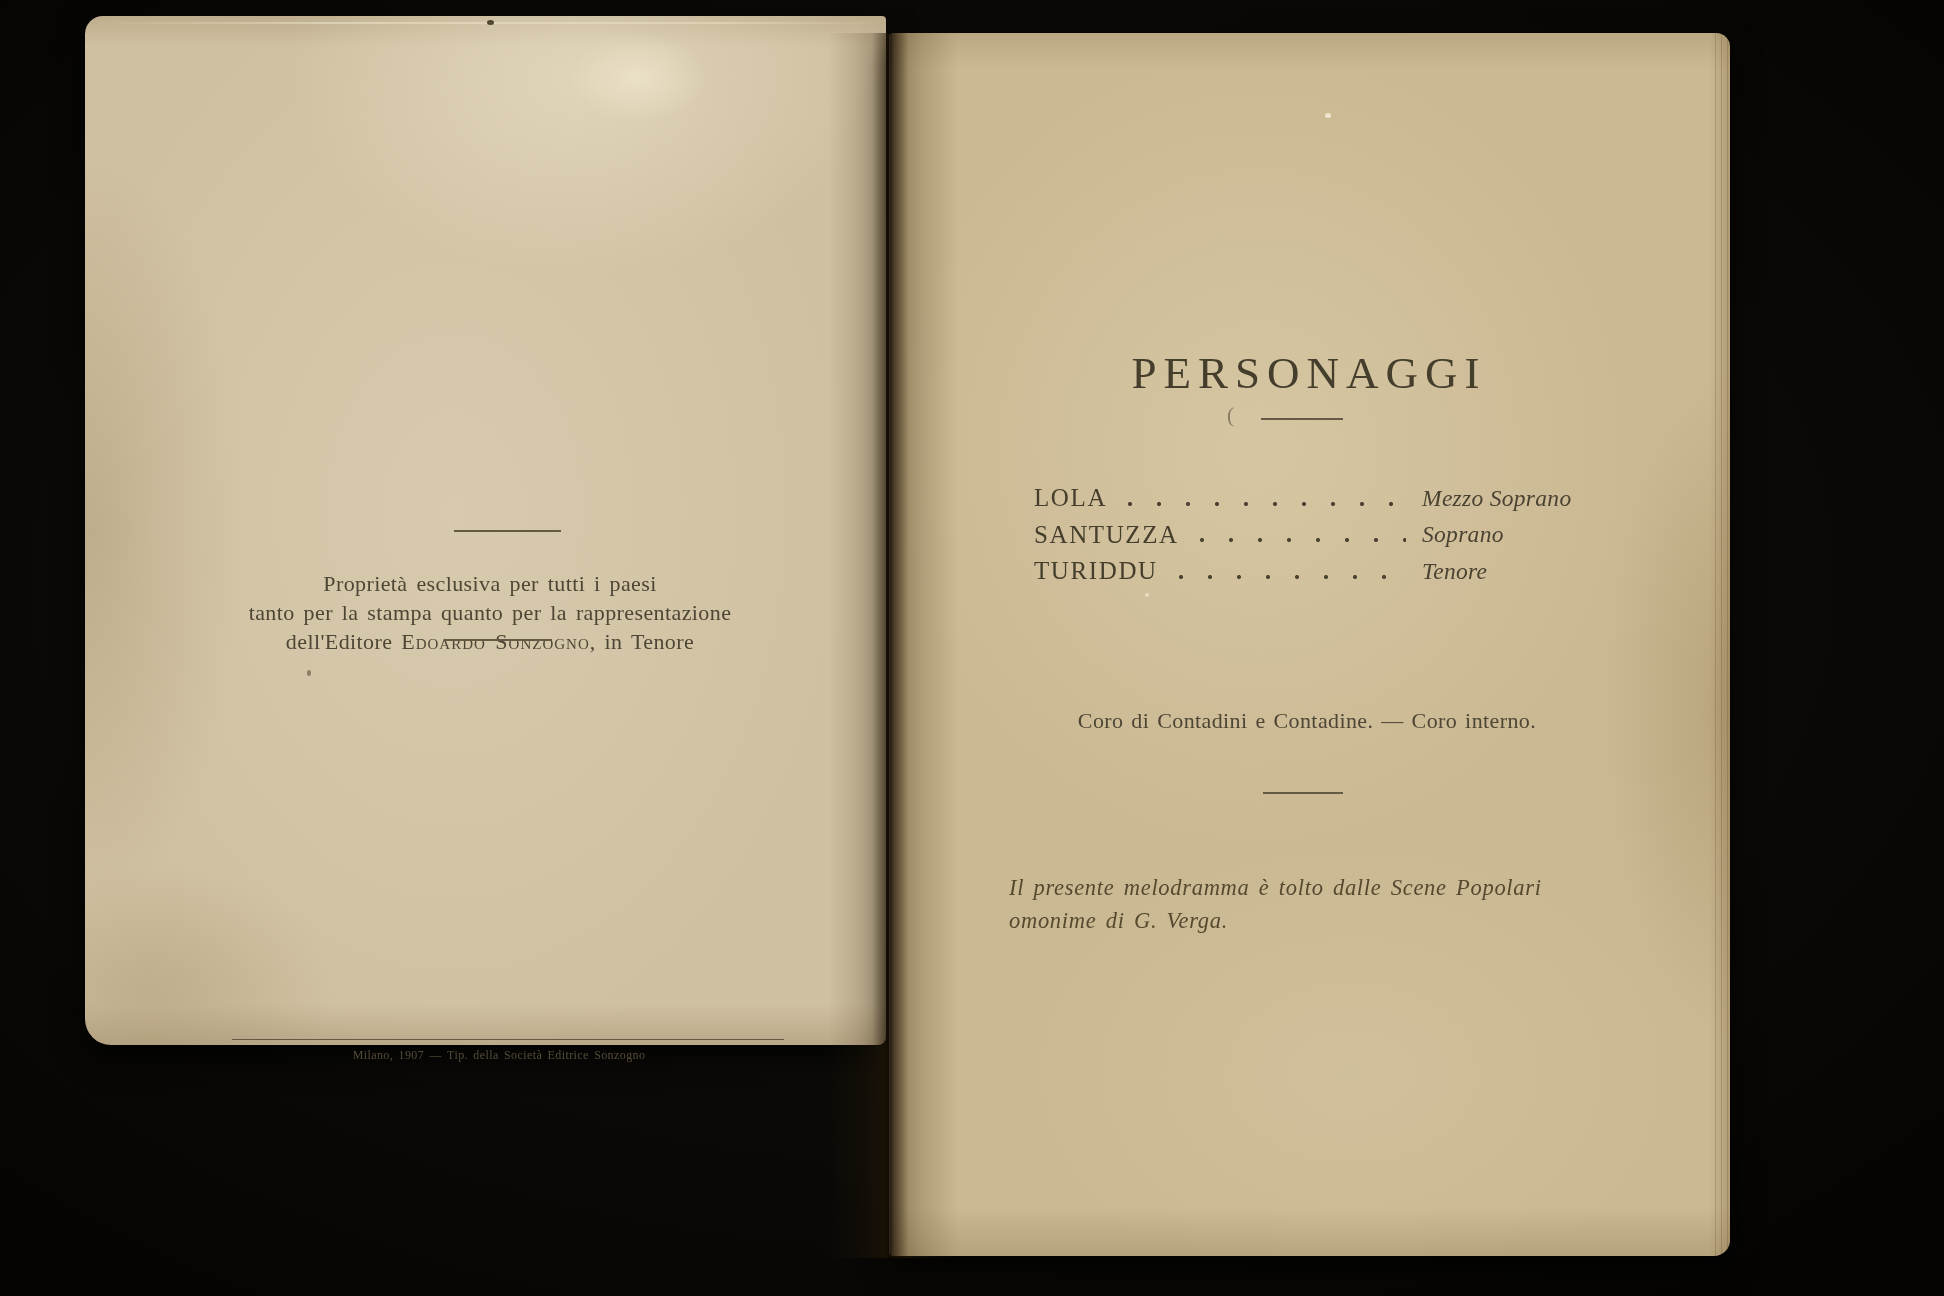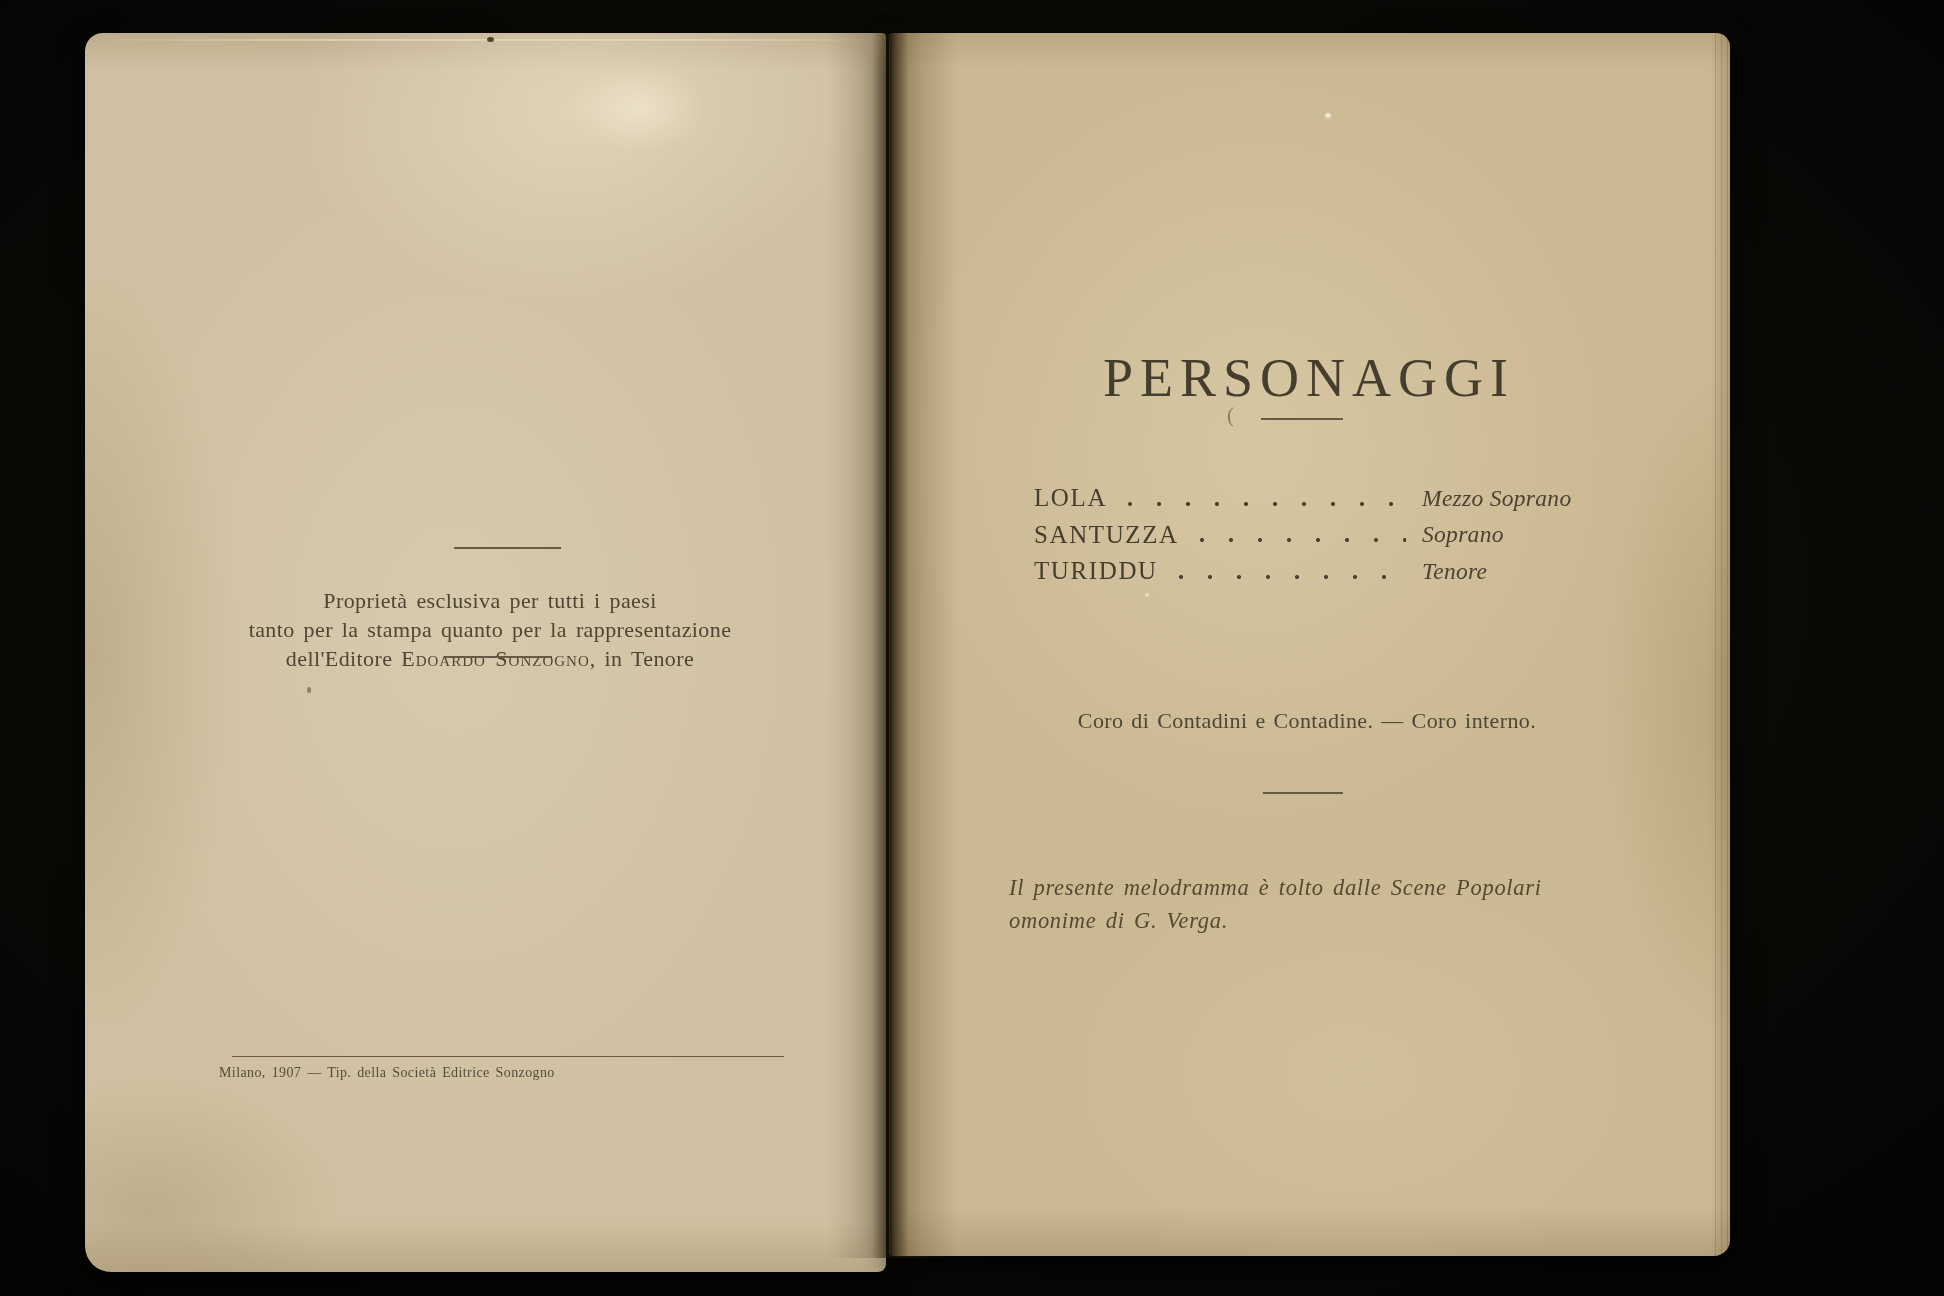--- a/index.html
+++ b/index.html
@@ -13,21 +13,21 @@
     width: 1944px; height: 1296px;
     background:
       radial-gradient(ellipse 1400px 900px at 48% 45%, #16130d 0%, #0b0a07 55%, #050403 100%);
     overflow: hidden;
   }
   .page {
     position: absolute;
     box-shadow: 0 12px 30px rgba(0,0,0,0.75);
   }
   .page-left {
-    left: 85px; top: 33px; width: 801px; height: 1239px;
+    left: 85px; top: 16px; width: 801px; height: 1029px;
     border-radius: 18px 4px 8px 26px;
     background-color: #cfc0a1;
     background-image:
       radial-gradient(ellipse 420px 280px at 62% 6%, rgba(238,228,202,0.55), rgba(238,228,202,0) 70%),
       radial-gradient(ellipse 520px 720px at 46% 48%, rgba(226,214,186,0.45), rgba(226,214,186,0) 78%),
       radial-gradient(ellipse 90px 60px at 69% 6%, rgba(244,236,212,0.7), rgba(244,236,212,0) 75%),
       radial-gradient(ellipse 260px 180px at 8% 95%, rgba(148,124,84,0.28), rgba(148,124,84,0) 72%),
       radial-gradient(ellipse 200px 500px at 1% 50%, rgba(146,122,84,0.30), rgba(146,122,84,0) 75%),
       linear-gradient(180deg, rgba(120,98,62,0.20) 0%, rgba(120,98,62,0) 3%),
       linear-gradient(0deg, rgba(120,98,62,0.25) 0%, rgba(120,98,62,0) 4%);
@@ -76,28 +76,28 @@
     text-align: center; font-size: 22px; line-height: 29px;
     letter-spacing: 0.4px; word-spacing: 3px; color: #4e4635;
   }
   .sc { font-variant: small-caps; letter-spacing: 1px; }
   .imprint-rule {
     position: absolute; left: 147px; top: 1023px; width: 552px; height: 1px;
     background: rgba(86,74,52,0.85);
   }
   .imprint {
     position: absolute; left: 134px; top: 1032px; width: 560px;
-    font-size: 14px; letter-spacing: 0.4px;
+    text-align: center; font-size: 12px; letter-spacing: 0.4px;
     word-spacing: 2px; color: #564c3a; font-family: Liberation Serif, serif;
   }
 
   
   .title {
     position: absolute; left: 120px; top: 314px; width: 600px;
-    text-align: center; font-size: 54px; letter-spacing: 7px;
+    text-align: center; font-size: 45px; letter-spacing: 7px;
     color: #453e2d;
   }
   .stray-mark {
     position: absolute; left: 338px; top: 370px;
     font-size: 21px; color: rgba(74,64,44,0.55);
   }
   .title-rule { position: absolute; left: 372px; top: 385px; width: 82px; height: 2px; }
   .cast { position: absolute; left: 145px; top: 447px; width: 564px; }
   .cast-row { display: flex; align-items: center; height: 36.6px; }
   .cast-name {

